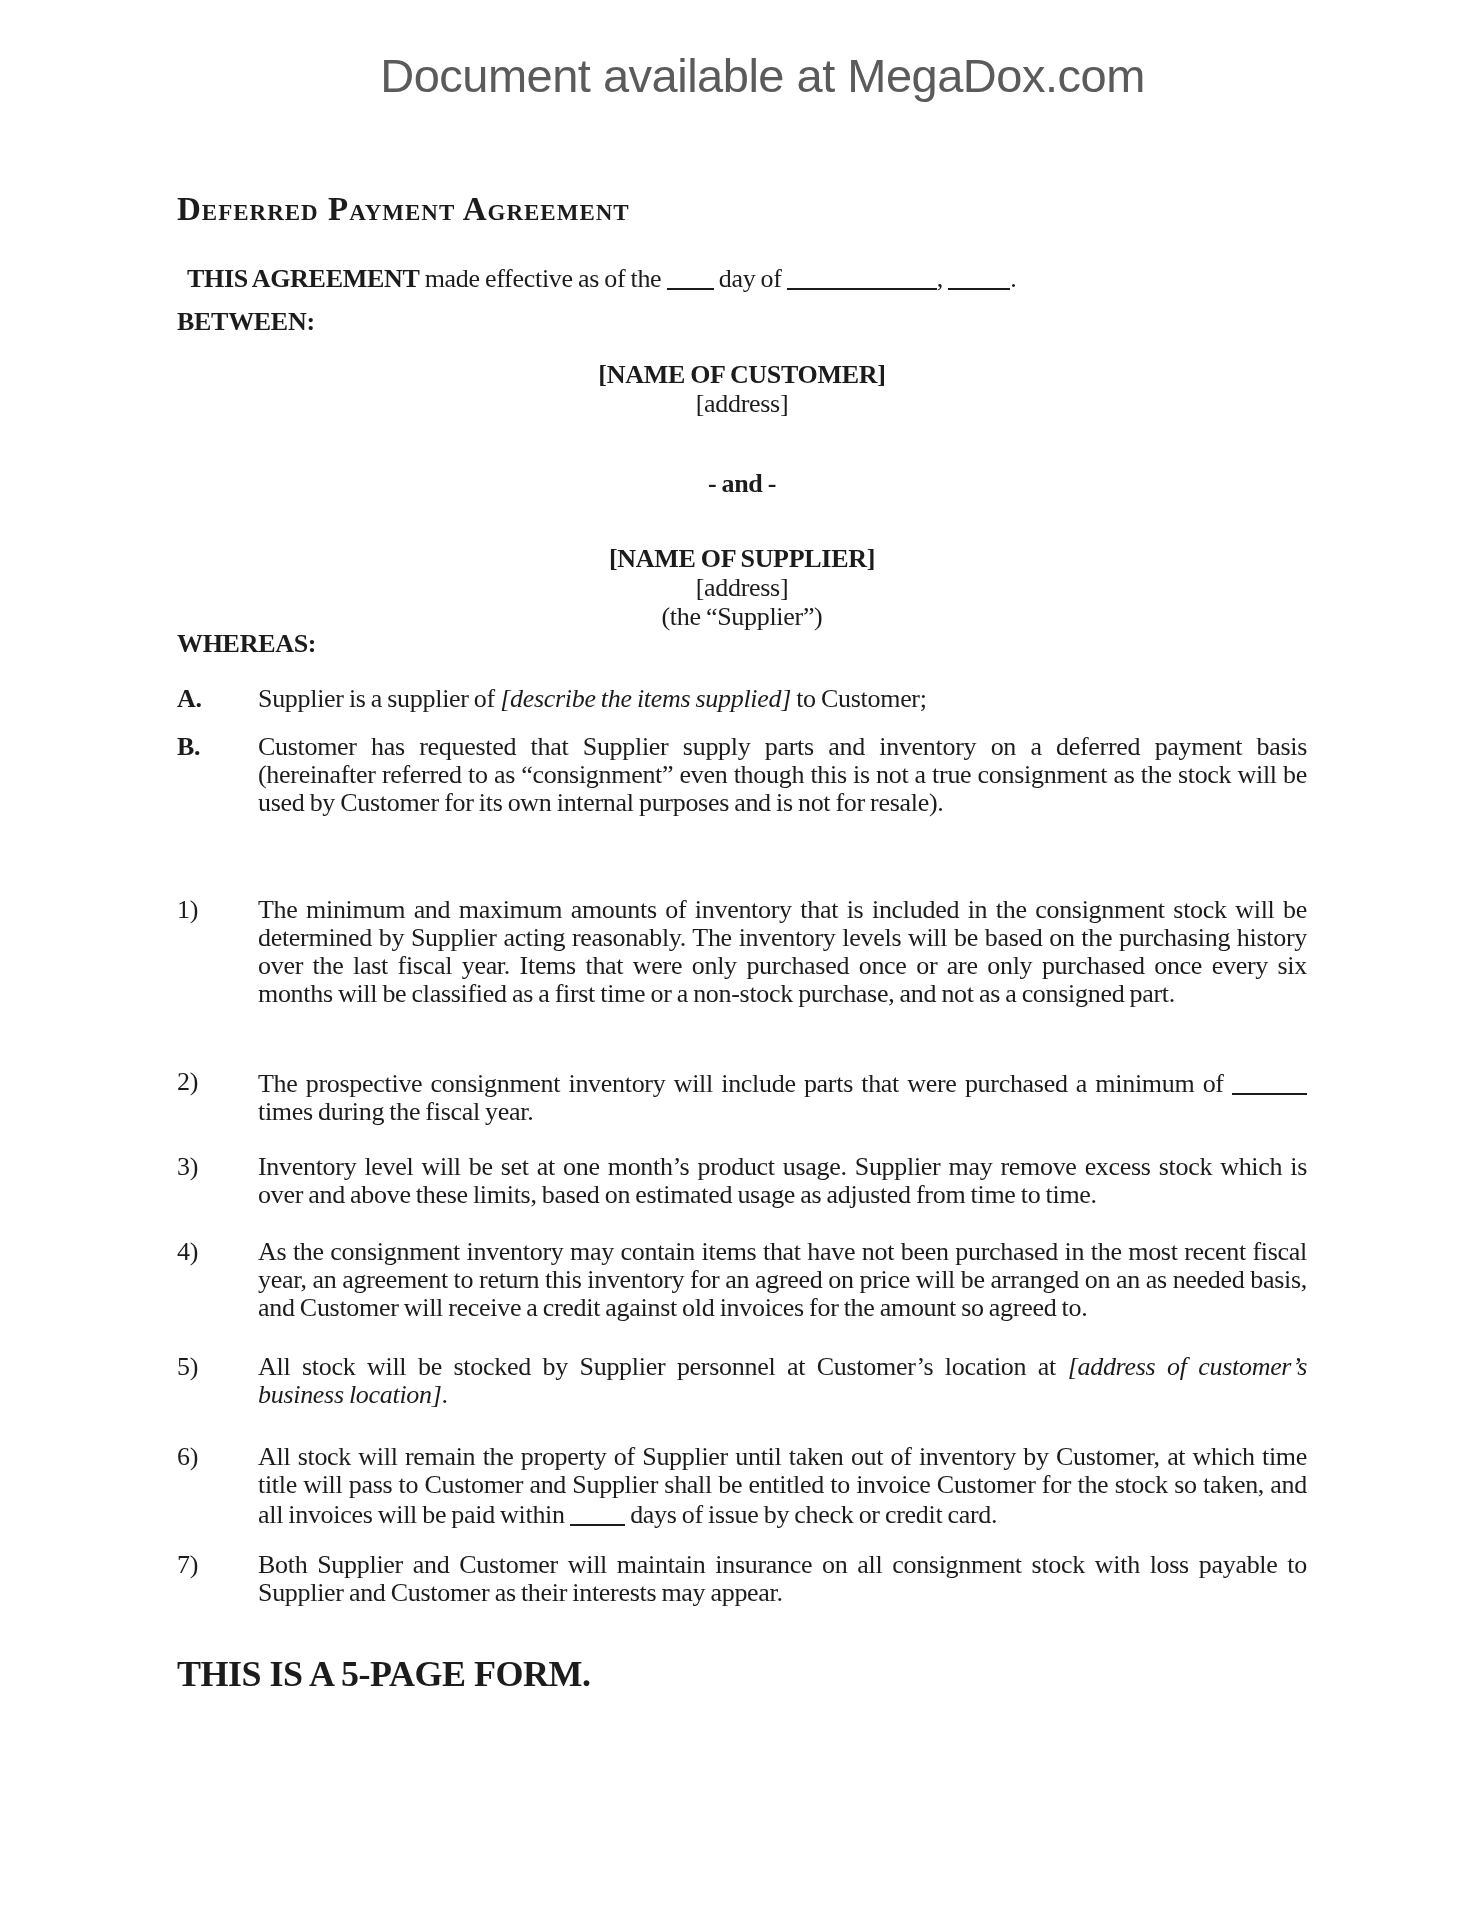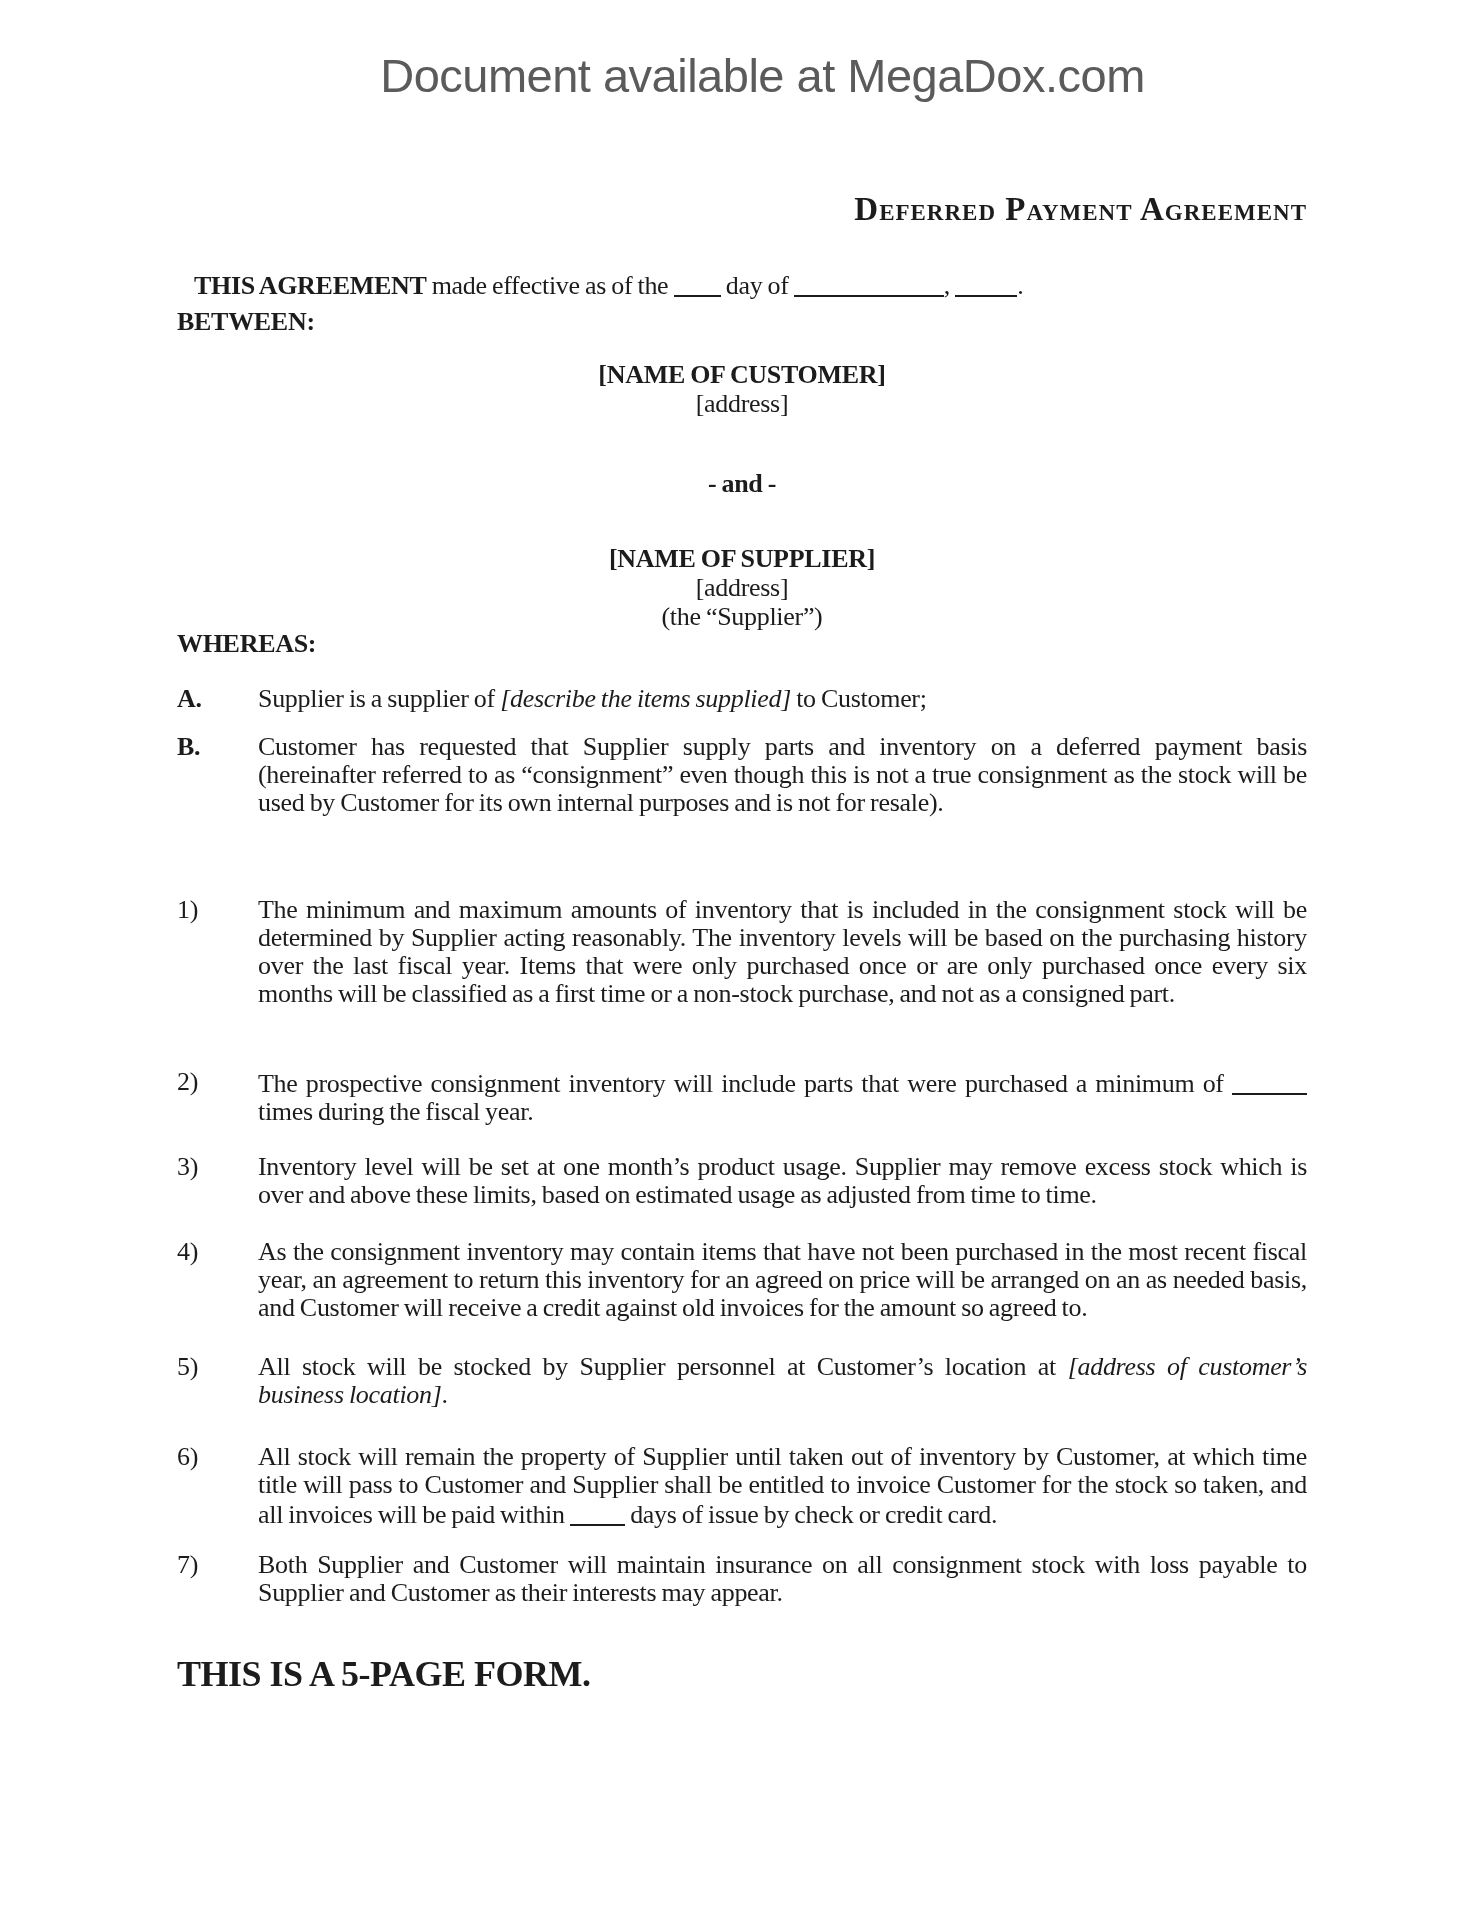--- a/index.html
+++ b/index.html
@@ -18,21 +18,21 @@
     font-family:"Liberation Sans", sans-serif;
     font-size:47px;line-height:1;
     color:#5b5b5b;
     letter-spacing:-0.5px;
     white-space:nowrap;
     padding-left:21px;
   }
   .doc-title{
     top:193px;left:177px;width:1130px;
     margin:0;
-    text-align:right;
+    text-align:left;
     font-variant:small-caps;
     font-weight:bold;
     font-size:33px;line-height:1;
     letter-spacing:1px;
     white-space:nowrap;
   }
   .bodytext{
     font-size:26px;line-height:28px;
     letter-spacing:-0.3px;word-spacing:-1px;
   }
@@ -62,21 +62,21 @@
 </style>
 </head>
 <body>
 
 <div class="page">
 
   <div class="abs watermark">Document available at MegaDox.com</div>
 
   <h1 class="abs doc-title">Deferred Payment Agreement</h1>
 
-  <p class="abs bodytext block" style="top:253px;margin:17px;"><b>THIS AGREEMENT</b><span> made effective as of the </span><span class="blank w47"></span><span> day of </span><span class="blank w150"></span><span>, </span><span class="blank w62"></span><span>.</span></p>
+  <p class="abs bodytext block" style="top:253px;margin:10px;"><b>THIS AGREEMENT</b><span> made effective as of the </span><span class="blank w47"></span><span> day of </span><span class="blank w150"></span><span>, </span><span class="blank w62"></span><span>.</span></p>
 
   <p class="abs bodytext block" style="top:308px;margin:0;"><b>BETWEEN:</b></p>
 
   <div class="abs bodytext block center" style="top:360px;">
     <div><b>[NAME OF CUSTOMER]</b></div>
     <div>[address]</div>
   </div>
 
   <div class="abs bodytext block center" style="top:469px;"><b>- and -</b></div>
 

